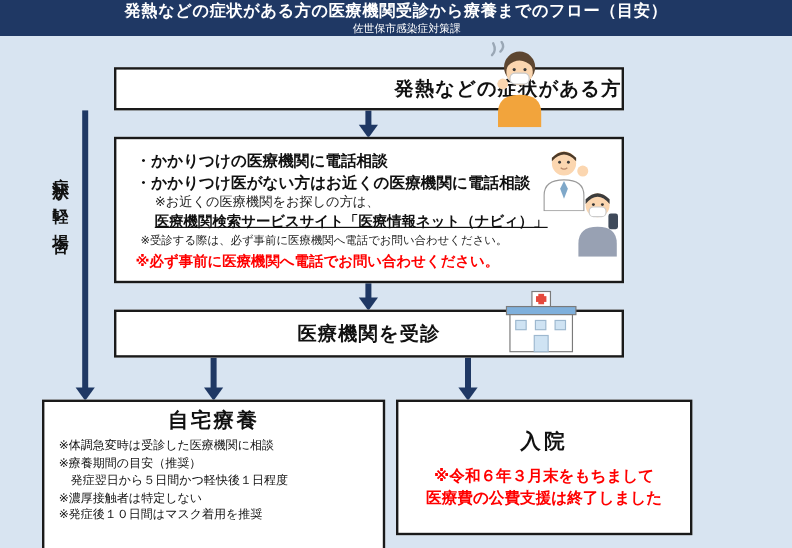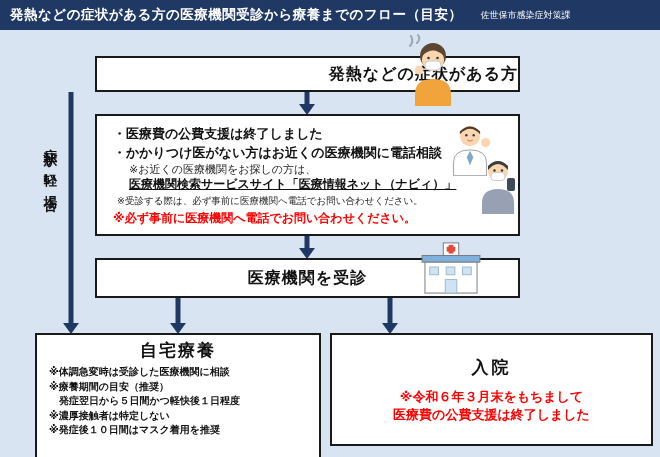--- a/index.html
+++ b/index.html
@@ -3,21 +3,21 @@
 <meta charset="utf-8">
 <style>
   * { margin:0; padding:0; box-sizing:border-box; }
   html,body { background:#ffffff; }
   body { font-family:"Liberation Sans","DejaVu Sans",sans-serif; color:#111; }
 
   .stage { position:relative; width:660px; height:457px; background:#ffffff; overflow:hidden; }
 
   
   .header { position:absolute; left:0; top:0; width:660px; height:30px;
-            background:#1f3864; color:#fff; display:flex; align-items:center; padding:0 10px; }
+            background:#1f3864; color:#fff; display:flex; align-items:center; padding:0 10px;flex-direction:column; }
   .header .title { font-size:13.5px; font-weight:bold; letter-spacing:.5px; white-space:nowrap; }
   .header .dept  { font-size:9px; margin-left:18px; white-space:nowrap; }
 
   
   .canvas { position:absolute; left:0; top:30px; width:660px; height:427px; background:#d8e4f1; }
 
   
   .box { position:absolute; background:#ffffff; border:2px solid #1a1a1a; z-index:2; }
 
   .symptom-box { left:95px; top:56px; width:425px; height:36px;
@@ -32,23 +32,23 @@
   .c-note2   { font-size:9.5px; line-height:15px; margin-left:4px; white-space:nowrap; color:#222; }
   .c-warning { font-size:12px; font-weight:bold; color:#ff0000; line-height:17px; margin-top:2px; white-space:nowrap; }
 
   .visit-box { left:95px; top:258px; width:425px; height:40px;
                display:flex; align-items:center; justify-content:center;
                font-size:16px; font-weight:bold; letter-spacing:1px; }
 
   .home-box { left:35px; top:333px; width:286px; height:137px; padding-top:5px; }
   .home-title { text-align:center; font-size:17px; font-weight:bold; letter-spacing:2px; line-height:22px; }
   .home-items { padding:3px 0 0 12px; }
-  .home-items div { font-size:10px; line-height:14.5px; white-space:nowrap;font-weight:bold; }
+  .home-items div { font-size:10px; line-height:14.5px; white-space:nowrap; }
 
-  .inpatient-box { left:330px; top:333px; width:323px; height:113px; text-align:center; }
+  .inpatient-box { left:330px; top:333px; width:247px; height:113px; text-align:center; }
   .inpatient-title { font-size:17px; font-weight:bold; letter-spacing:3px; margin-top:22px; line-height:22px; }
   .inpatient-red { font-size:13px; font-weight:bold; color:#ff0000; line-height:18px; white-space:nowrap; }
   .inpatient-red.first { margin-top:9px; }
 
   
   .varrow { position:absolute; width:16px; z-index:1; }
   .varrow .line { position:absolute; top:0; left:50%; transform:translateX(-50%); width:5px; background:#1f3864; }
   .varrow .head { position:absolute; bottom:0; left:50%; transform:translateX(-50%); width:0; height:0;
                   border-left:8px solid transparent; border-right:8px solid transparent;
                   border-top:11px solid #1f3864; }
@@ -114,21 +114,21 @@
       <path d="M22 22 q11 -11 22 0 v-5 q-11 -9 -22 0 z" fill="#5d4631"></path>
       <circle cx="28.5" cy="24" r="1.3" fill="#3a3a3a"></circle>
       <circle cx="37.5" cy="24" r="1.3" fill="#3a3a3a"></circle>
       <rect x="25" y="27" width="16" height="9" rx="4" fill="#ffffff" stroke="#c9c9c9"></rect>
       <path d="M15 72 v-12 q0 -15 18 -15 q18 0 18 15 v12 z" fill="#f2a43c"></path>
       <circle cx="19" cy="36" r="4.5" fill="#fbd6b0"></circle>
     </svg>
   </div>
 
   <div class="box consult-box">
-    <div class="c-bold">・医療費の公費支援は終了しました</div>
+    <div class="c-bold">・かかりつけの医療機関に電話相談</div>
     <div class="c-bold">・かかりつけ医がない方はお近くの医療機関に電話相談</div>
     <div class="c-small">※お近くの医療機関をお探しの方は、</div>
     <div class="c-link">医療機関検索サービスサイト「医療情報ネット（ナビィ）」</div>
     <div class="c-note2">※受診する際は、必ず事前に医療機関へ電話でお問い合わせください。</div>
     <div class="c-warning">※必ず事前に医療機関へ電話でお問い合わせください。</div>
   </div>
 
   <div class="illus illus-doctor">
     <svg viewBox="0 0 50 58" width="46" height="54">
       <circle cx="42" cy="22" r="5" fill="#fbd6b0"></circle>

